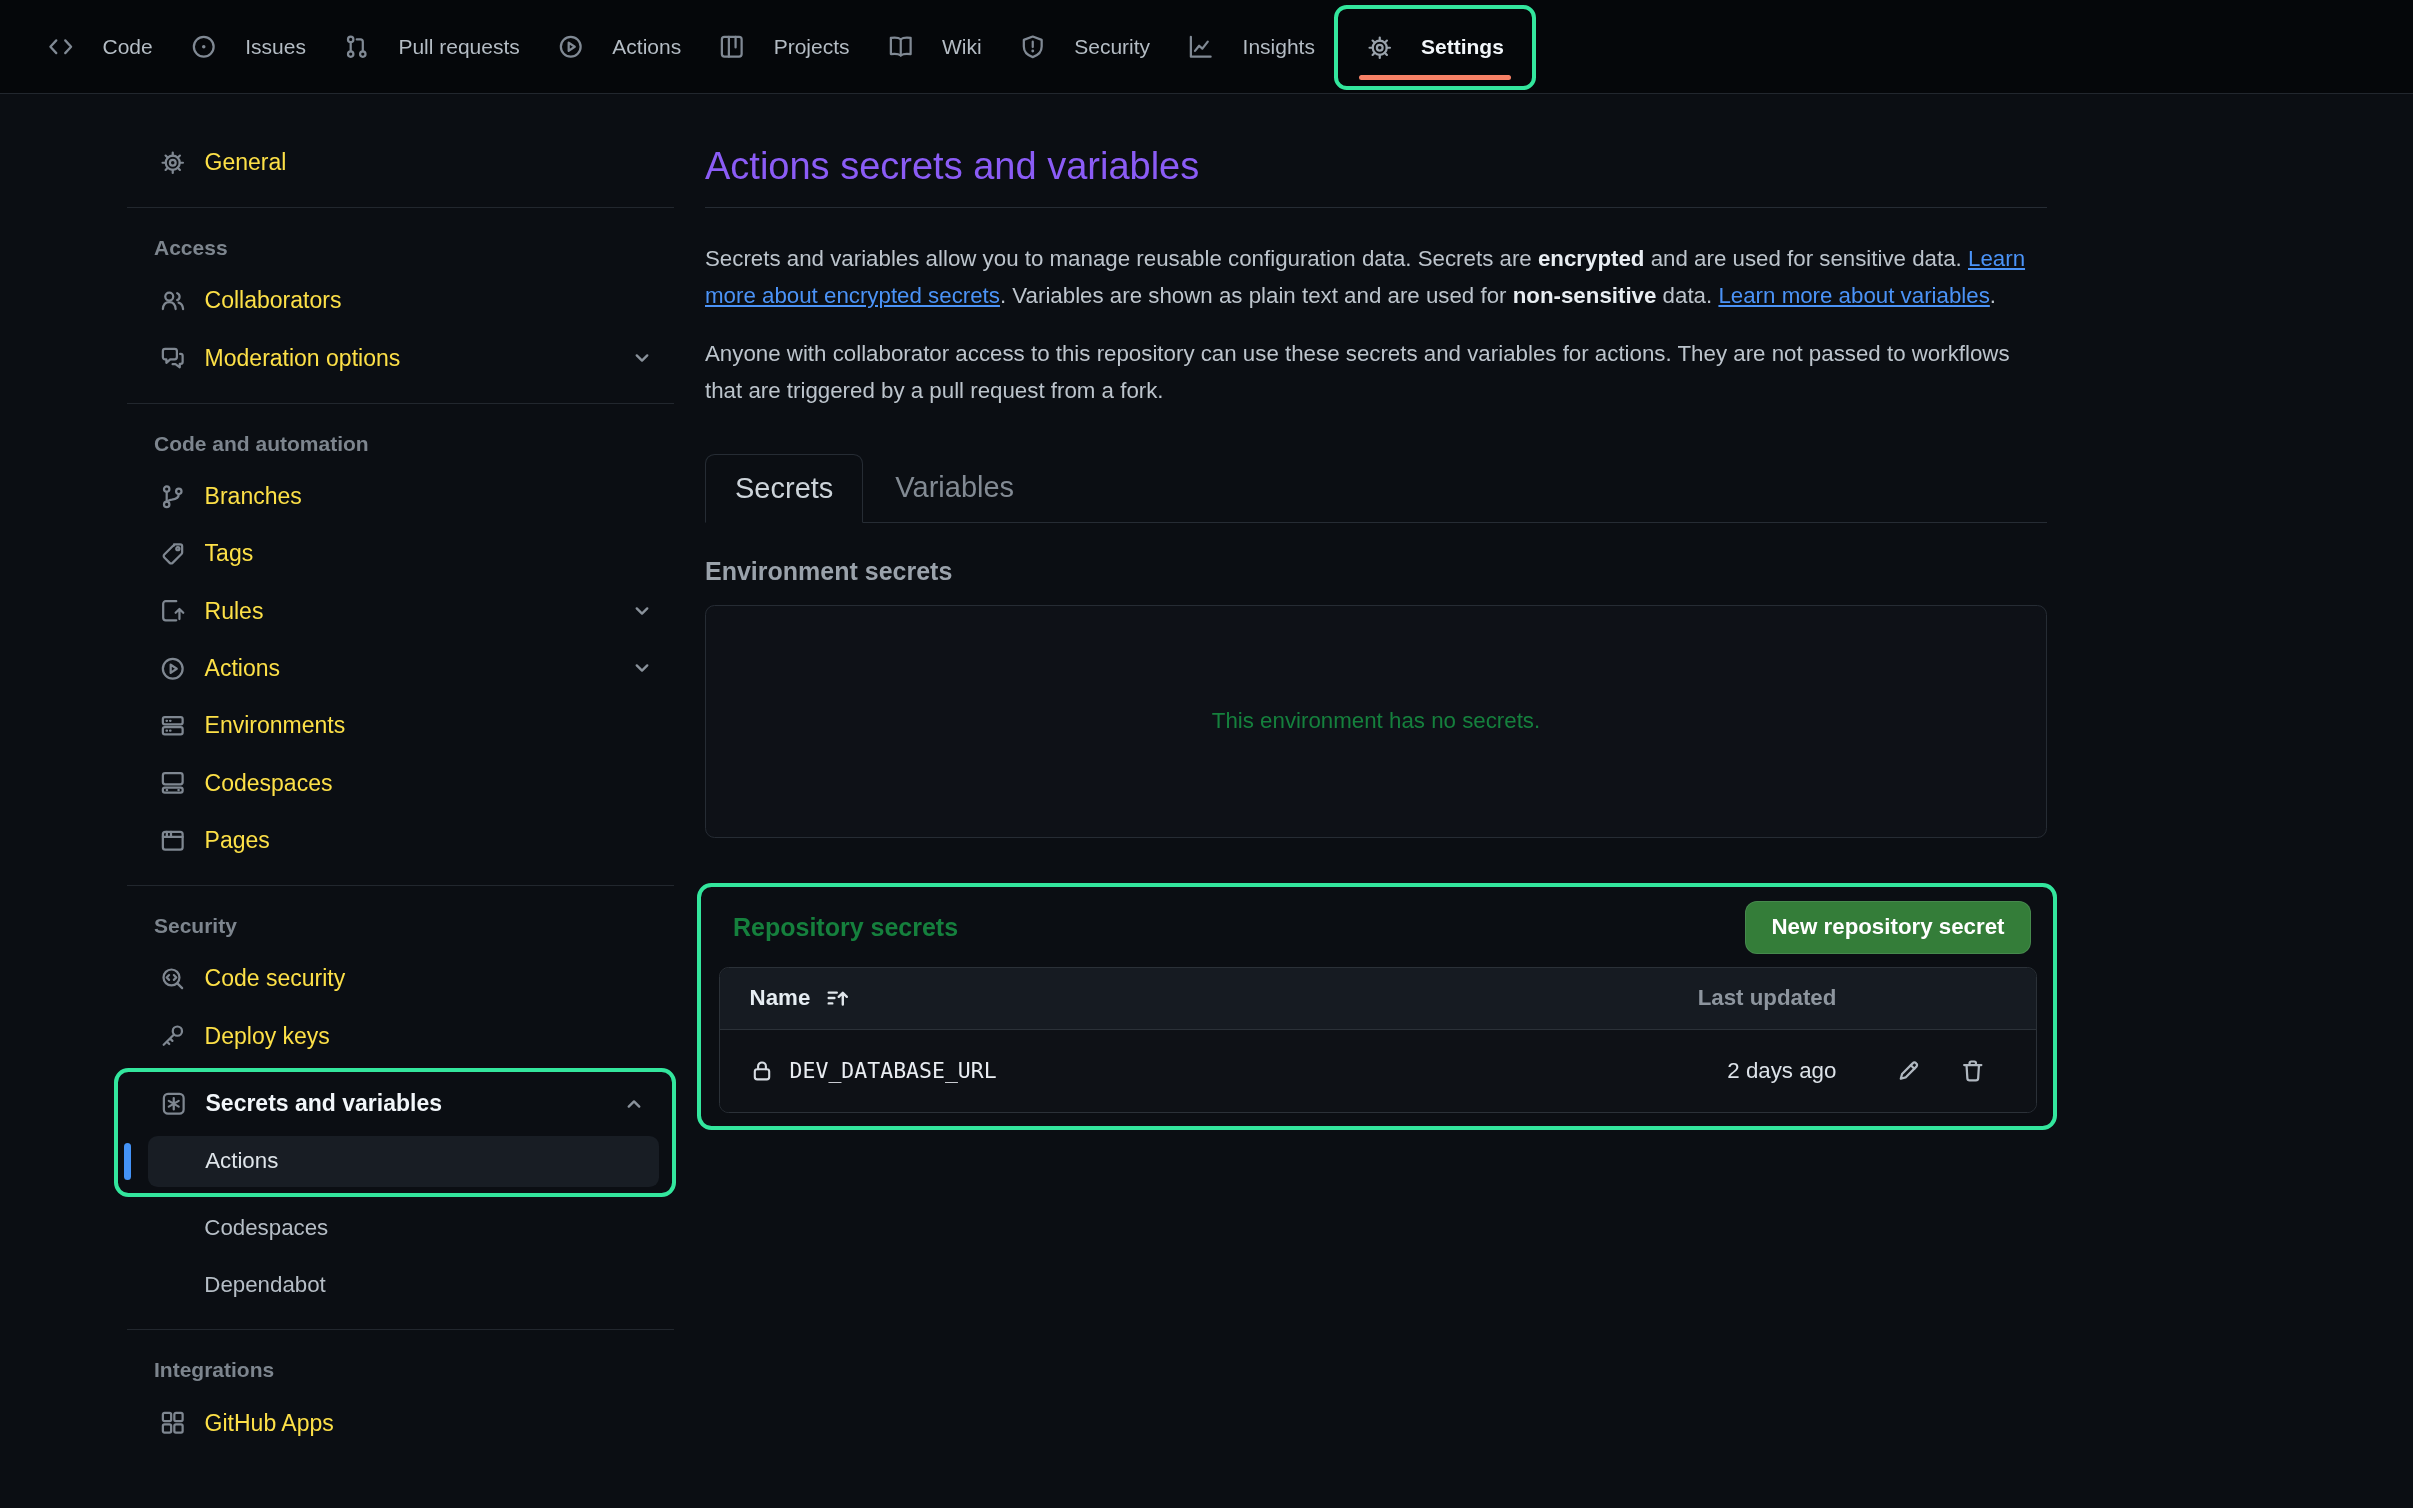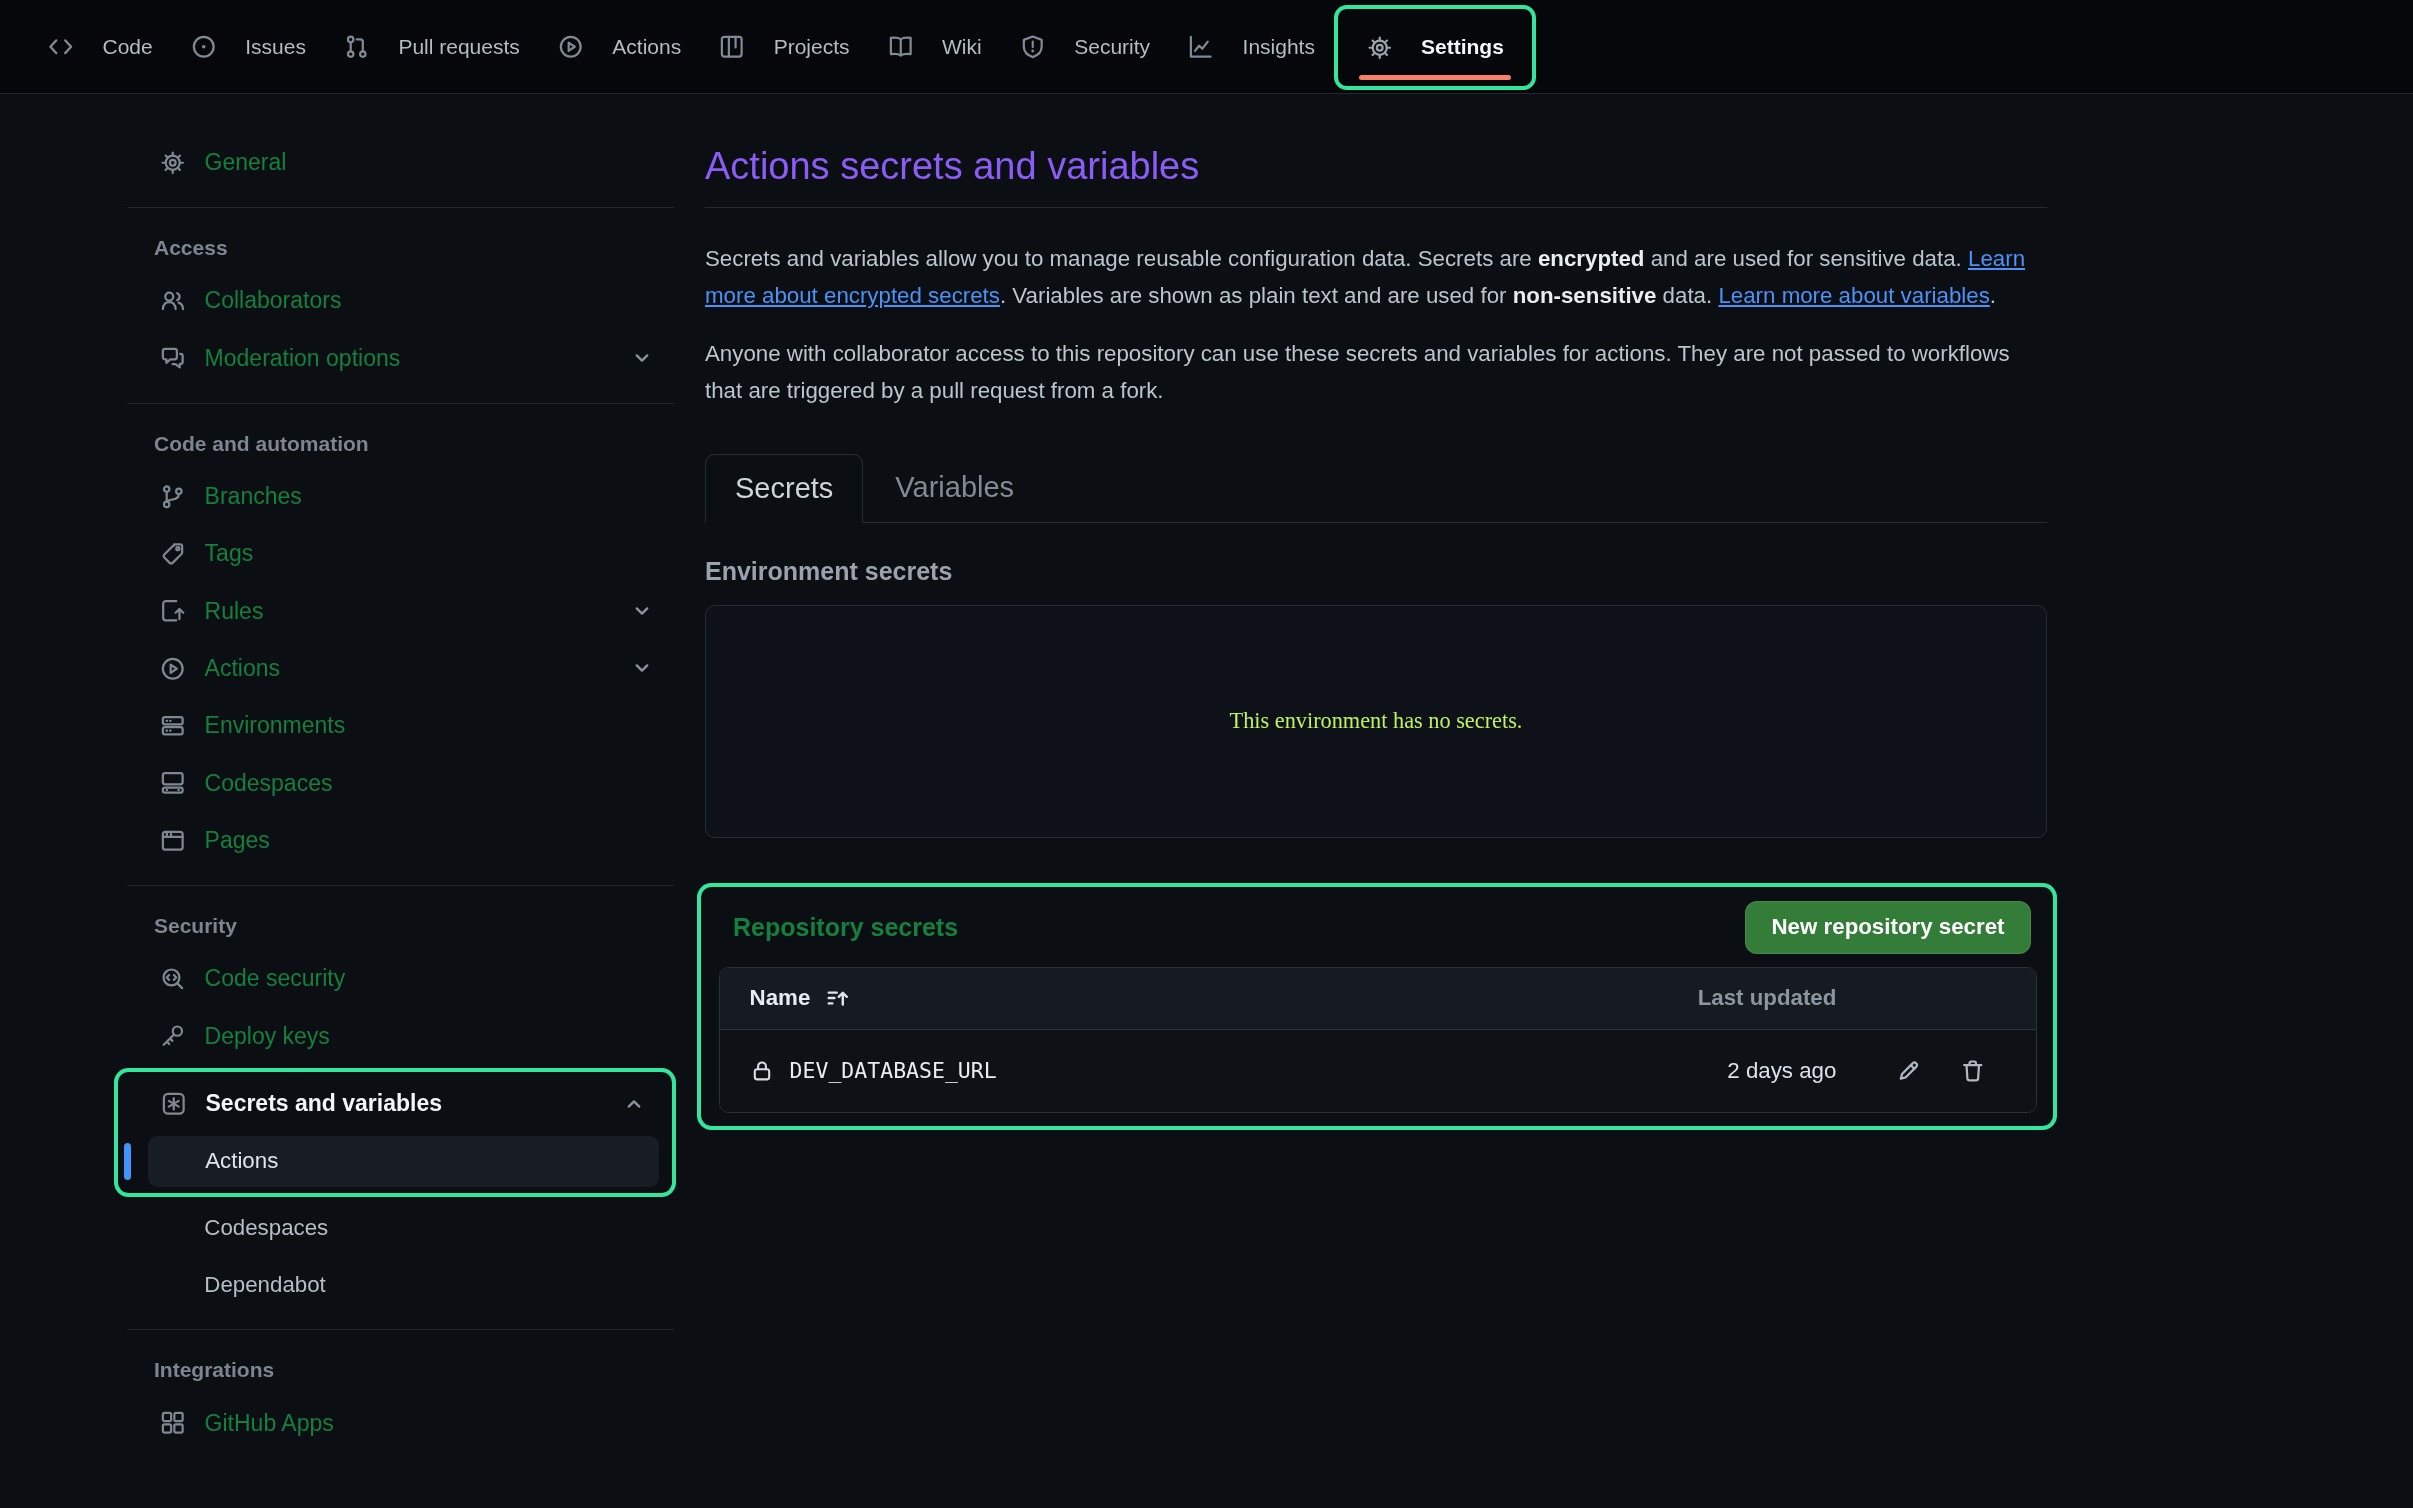--- a/index.html
+++ b/index.html
@@ -27,21 +27,21 @@
   .annot{border:4px solid var(--annot);}
   .annot-nav{margin:4.8px 0 3.2px;border-radius:12.8px;display:flex;align-items:center;position:relative;padding:0 9.6px;}
   .annot-nav::after{content:'';position:absolute;left:21px;right:21px;bottom:5.6px;height:5.6px;border-radius:3.2px;background:var(--underline);}
 
   
   .layout{display:flex;height:1414px;overflow:hidden;}
 
   
   aside{flex:none;width:551px;margin-left:125px;padding-top:43px;}
   .side-item{height:51px;border-radius:9.6px;display:flex;align-items:center;gap:19px;
-    padding:0 12.8px;margin:0 9.6px 6.4px 22.3px;font-size:23px;color:#15803d;cursor:pointer;}
+    padding:0 12.8px;margin:0 9.6px 6.4px 22.3px;font-size:23px;color:#fde047;cursor:pointer;}
   .side-item .lbl{flex:1 1 auto;white-space:nowrap;}
   .side-item.bold{color:var(--txt-bright);font-weight:600;}
   .side-item .chev{width:24px;height:24px;color:#8a929b;flex:none;}
   .side-label{height:32px;margin:24px 0 11.2px 29px;font-size:21px;font-weight:600;color:#7d858e;display:flex;align-items:center;}
   .side-divider{border-top:1.6px solid var(--border-soft);margin:19px 1.6px;}
   .side-sub{height:51px;border-radius:9.6px;display:flex;align-items:center;
     margin:0 9.6px 6.4px 22.3px;padding:0 12.8px 0 57px;font-size:22.3px;color:#b6bec6;cursor:pointer;}
   .annot-side{margin:1.6px 0 4.8px -11.2px;border-radius:14.4px;padding:6.4px;}
   .annot-side .side-item{margin:0 6.4px 6.4px 24px;align-items:center;}
   .annot-side .side-sub{margin:0 6.4px 0 24px;padding-left:57px;position:relative;}
@@ -58,21 +58,21 @@
   a.link{color:var(--link);text-decoration:underline;cursor:pointer;}
 
   .tabs{margin-top:45px;display:flex;align-items:stretch;border-bottom:1.6px solid var(--border);height:69px;}
   .tab{display:flex;align-items:center;padding:0 32px;font-size:29px;color:#828a93;cursor:pointer;}
   .tab.active{background:var(--bg);border:1.6px solid var(--border);border-bottom-color:var(--bg);
     margin-bottom:-1.6px;border-radius:9.6px 9.6px 0 0;color:#cdd4da;padding:0 29px;}
 
   h3.env-heading{margin:34px 0 0;font-size:25px;font-weight:700;color:#9aa2ab;}
   .env-box{margin-top:19px;height:233px;border:1.6px solid var(--border);border-radius:9.6px;background:#0e1117;
     display:flex;flex-direction:column;align-items:center;justify-content:center;gap:30px;}
-  .env-empty{color:#bef264;font-family:Liberation Serif, serif;}
+  .env-empty{color:#15803d;}
   .btn-secondary{background:#21262d;color:#c9d1d9;border:1.6px solid #343a42;border-radius:9.6px;
     font-family:inherit;font-size:22.3px;font-weight:500;height:51px;padding:0 25.5px;cursor:pointer;}
 
   .annot-repo{margin:45px -10.4px 0 -8px;border-radius:14.4px;padding:14.4px 16px 12.8px 17.6px;}
   .repo-head{display:flex;align-items:center;justify-content:space-between;padding:0 6.4px 0 6.4px;}
   .repo-head h3{margin:8px;font-size:25px;font-weight:700;color:#15803d;}
   .btn-primary{background:var(--btn-green);color:#ffffff;border:1.6px solid rgba(240,246,252,0.1);border-radius:12px;
     font-family:inherit;font-size:22.3px;font-weight:600;height:53px;padding:0 25.5px;cursor:pointer;}
 
   .table{margin-top:12.8px;border:1.6px solid #2b3138;border-radius:9.6px;overflow:hidden;}

